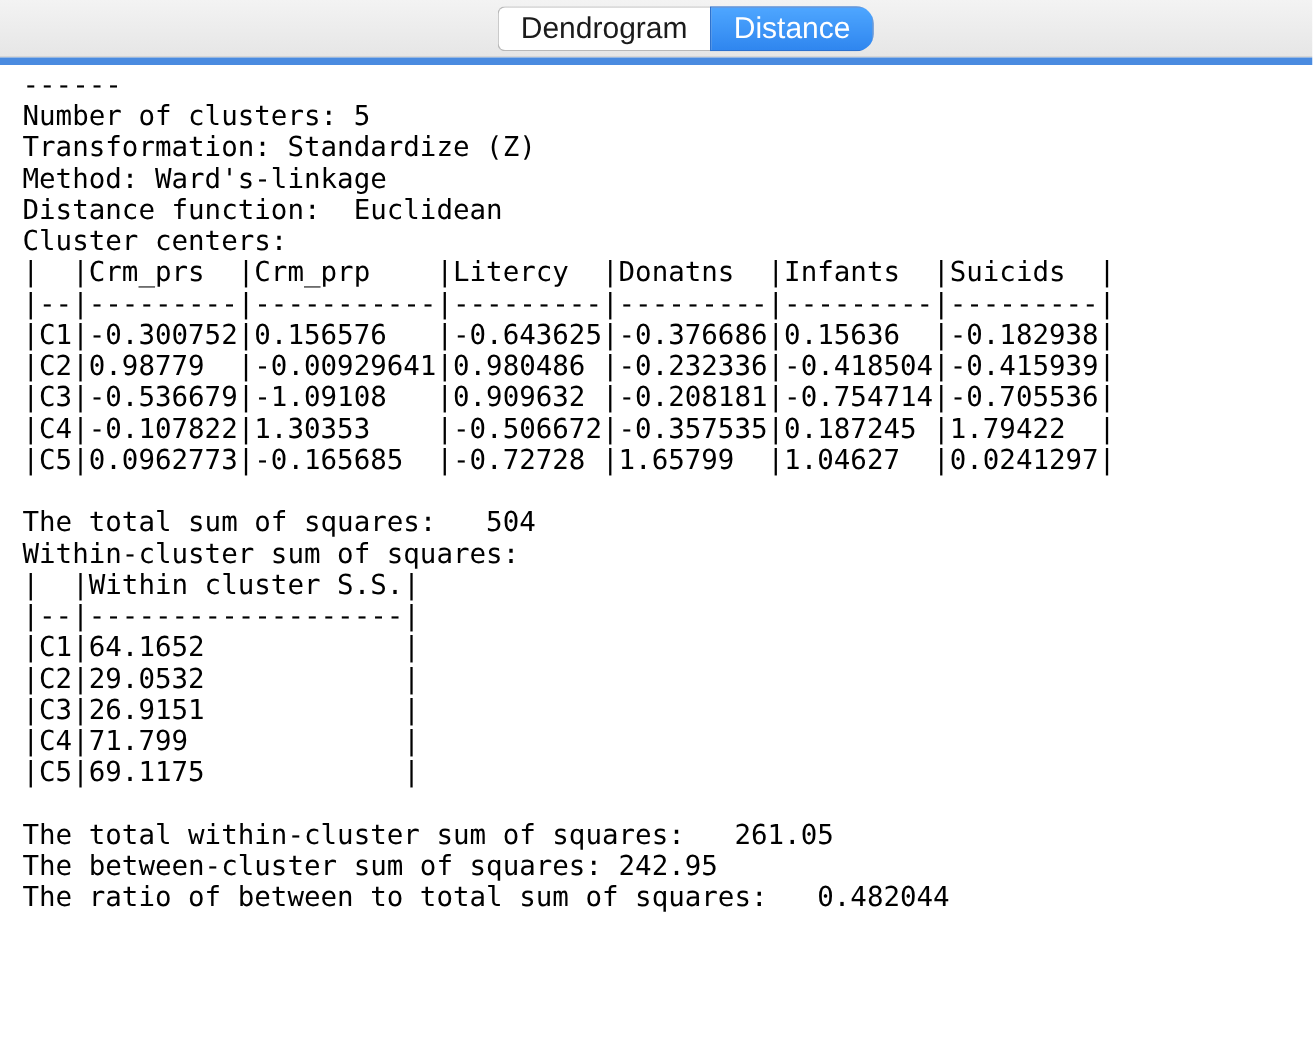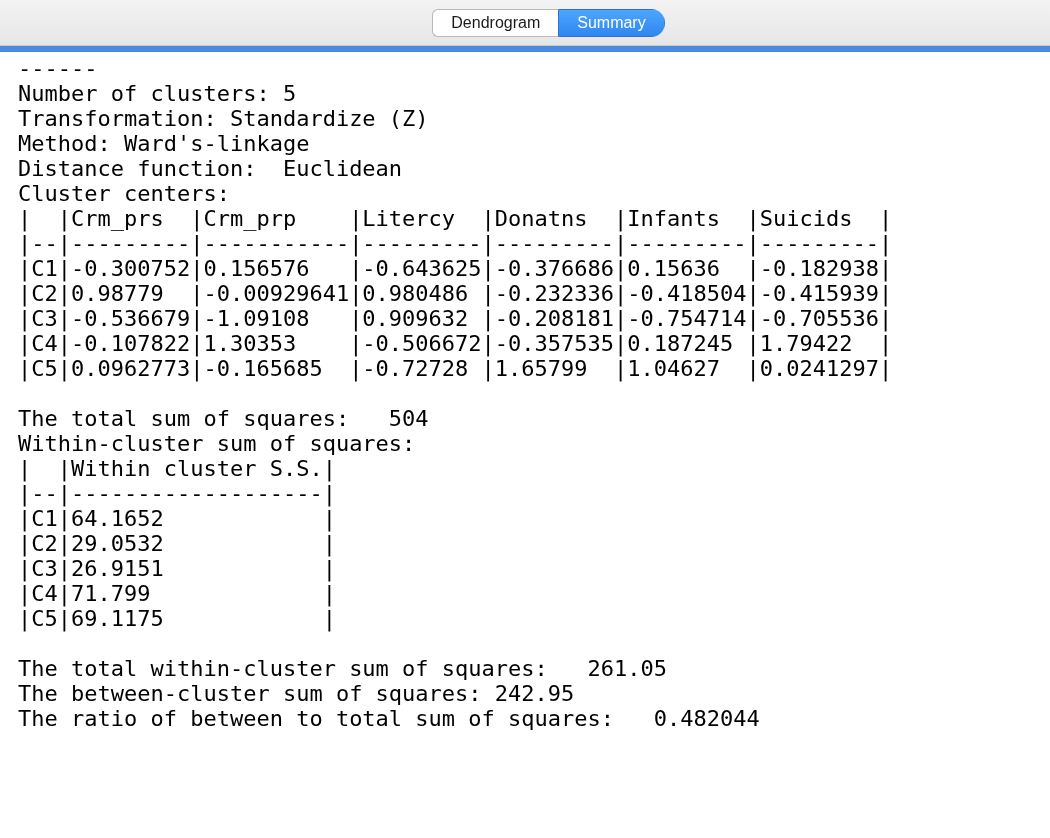--- a/index.html
+++ b/index.html
@@ -15,21 +15,21 @@
     background: linear-gradient(#f3f3f3, #e6e6e6);
     border-bottom: 1px solid #c9c9c9;
     display: flex;
     align-items: center;
     justify-content: center;
   }
   .seg {
     display: inline-flex;
     border-radius: 14px;
     overflow: hidden;
-    font-size: 16px;
+    font-size: 24px;
     line-height: 1;
     padding-left: 47px;
   }
   .seg-btn {
     padding: 5px 18px;
     border: 1px solid #b9b9b9;
     background: #ffffff;
     color: #1b1b1b;
     cursor: default;
     user-select: none;
@@ -53,21 +53,21 @@
     color: #000000;
     white-space: pre;
   }
 </style>
 </head>
 <body>
 
 <div class="titlebar">
   <div class="seg">
     <div class="seg-btn left">Dendrogram</div>
-    <div class="seg-btn right active">Summary</div>
+    <div class="seg-btn right active">Distance</div>
   </div>
 </div>
 
 <div class="blue-strip"></div>
 
 <div class="content" id="summary-pre">------
 Number of clusters: 5
 Transformation: Standardize (Z)
 Method: Ward's-linkage
 Distance function:  Euclidean

